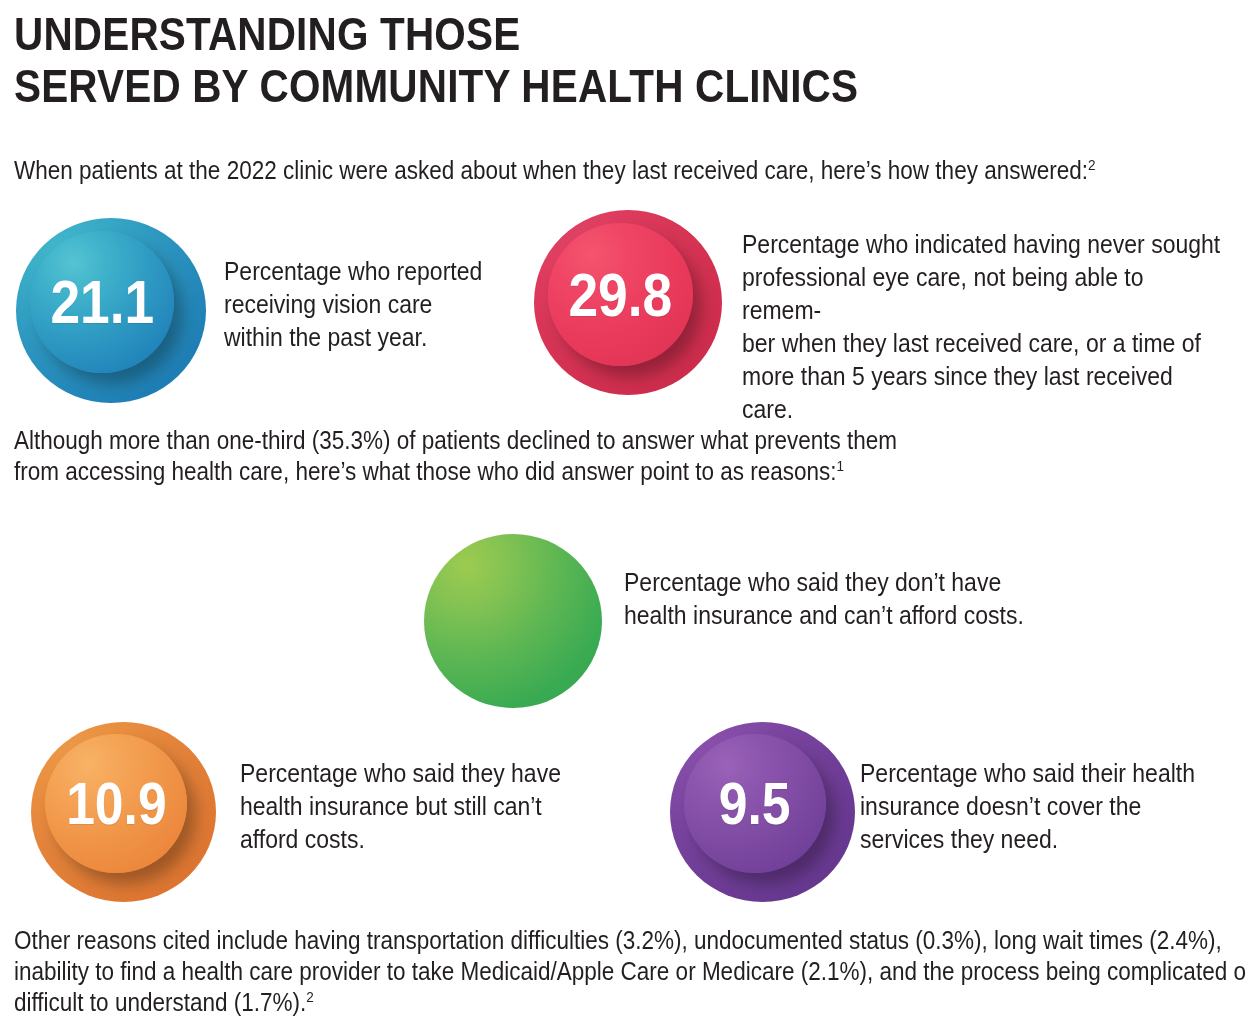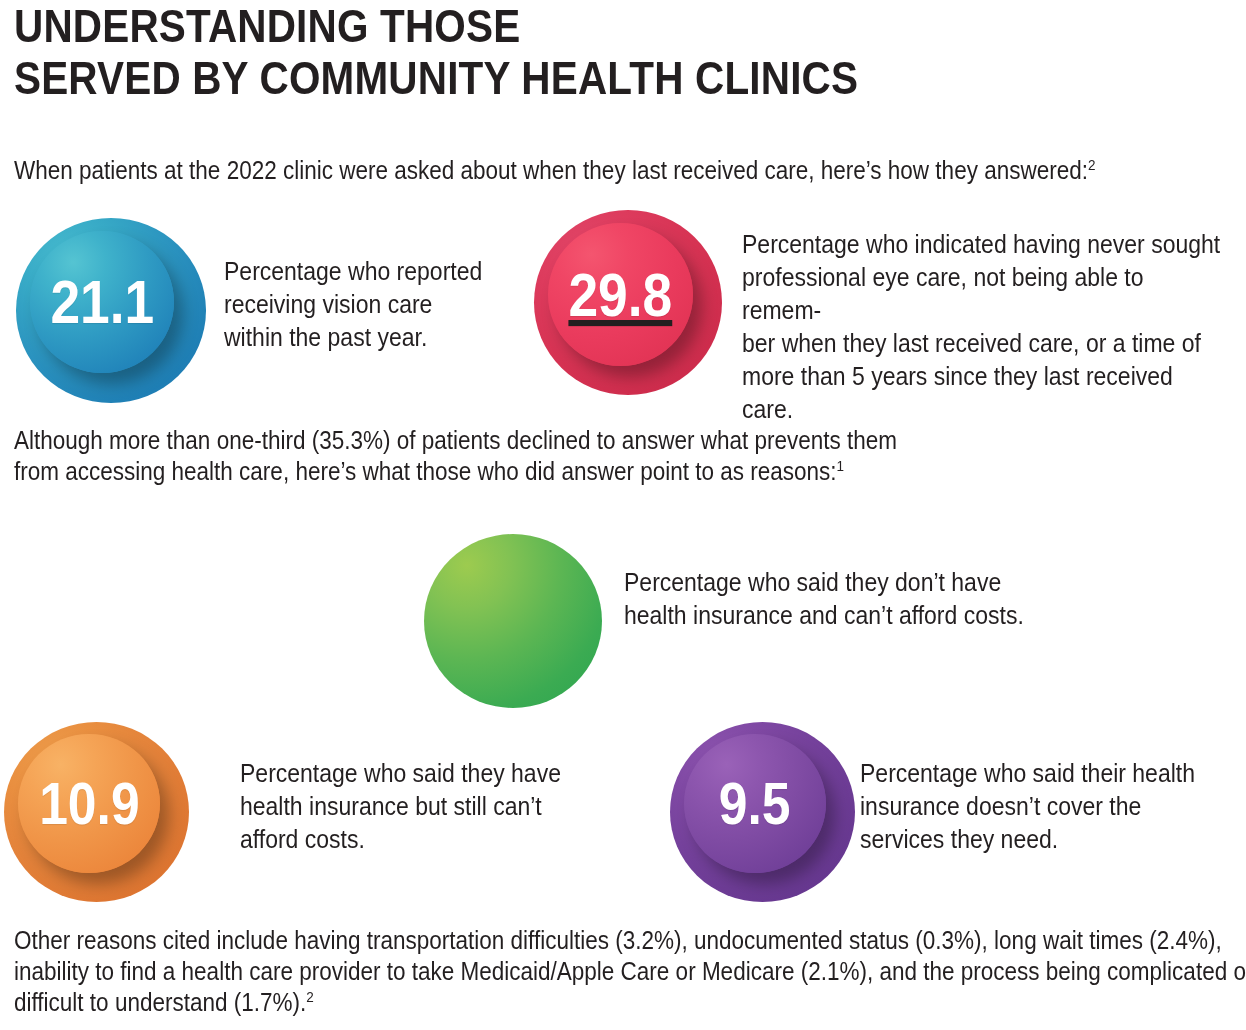--- a/index.html
+++ b/index.html
@@ -14,21 +14,21 @@
     overflow: hidden;
     font-family: "Liberation Sans", sans-serif;
     color: #231f20;
     -webkit-font-smoothing: antialiased;
   }
 
   
   #title-block {
     position: absolute;
     left: 14px;
-    top: 0;
+    top: 8px;
     width: 1200px;
   }
   .title-line {
     font-family: "Liberation Sans Narrow", "Liberation Sans", sans-serif;
     font-weight: 700;
     font-size: 46px;
     line-height: 52px;
     letter-spacing: 0.2px;
     color: #231f20;
     transform: scaleX(0.88);
@@ -103,34 +103,34 @@
   #badge-21-1 .value { font-size: 62px; }
 
   #badge-29-8 { left: 534px; top: 210px; width: 188px; height: 185px; }
   #badge-29-8 .inner { left: 14px; top: 13px; width: 145px; height: 143px; }
   #badge-29-8 .value { font-size: 62px; }
 
   #badge-30-6 { left: 424px; top: 534px; width: 178px; height: 174px; }
   #badge-30-6 .inner { left: 13px; top: 12px; width: 137px; height: 135px; }
   #badge-30-6 .value { font-size: 58px; }
 
-  #badge-10-9 { left: 4px;  top: 722px; width: 185px; height: 180px; }
+  #badge-10-9 { left: 31px;  top: 722px; width: 185px; height: 180px; }
   #badge-10-9 .inner { left: 14px; top: 12px; width: 142px; height: 139px; }
   #badge-10-9 .value { font-size: 60px; }
 
   #badge-9-5  { left: 670px; top: 722px; width: 185px; height: 180px; text-align: right; }
   #badge-9-5  .inner { left: 14px; top: 12px; width: 142px; height: 139px; }
   #badge-9-5  .value { font-size: 60px; }
 
   
   .g-blue-out   { background: radial-gradient(circle at 26% 20%, #45b9cd 0%, #37a9c6 24%, #2b93bf 52%, #1f7fb5 78%, #1b72ac 100%); }
   .g-blue-in    { background: radial-gradient(circle at 30% 22%, #55c4d2 0%, #3fb2cb 22%, #2f9bc3 50%, #2184ba 80%, #1d79b2 100%); }
 
   .g-pink-out   { background: radial-gradient(circle at 26% 20%, #e04466 0%, #dd3b5d 26%, #d63353 56%, #cd2c4c 82%, #c72847 100%); }
-  .g-pink-in    { background: radial-gradient(circle at 30% 22%, #f4556f 0%, #f04665 24%, #ea3b5d 54%, #e23455 82%, #dd3052 100%); text-decoration: underline; }
+  .g-pink-in    { background: radial-gradient(circle at 30% 22%, #f4556f 0%, #f04665 24%, #ea3b5d 54%, #e23455 82%, #dd3052 100%); }
 
   .g-green-out  { background: radial-gradient(circle at 24% 18%, #9dcb4f 0%, #82c253 22%, #5cb653 48%, #3bab52 74%, #2ba44f 100%); }
   .g-green-in   { background: radial-gradient(circle at 28% 20%, #c3db4f 0%, #a6d24f 20%, #77c454 48%, #4fb553 76%, #37aa51 100%); }
 
   .g-orange-out { background: radial-gradient(circle at 26% 20%, #ec9a49 0%, #e98f40 24%, #e3823a 52%, #dd7531 80%, #d96f2c 100%); }
   .g-orange-in  { background: radial-gradient(circle at 30% 22%, #f8b265 0%, #f5a456 24%, #f09548 52%, #ec873c 80%, #e87f35 100%); }
 
   .g-purple-out { background: radial-gradient(circle at 26% 20%, #8b52ad 0%, #8049a4 24%, #73409a 52%, #673890 80%, #613393 100%); }
   .g-purple-in  { background: radial-gradient(circle at 30% 22%, #9a62b8 0%, #8d56ae 24%, #7f4ba3 52%, #714099 80%, #6a3b94 100%); }
 </style>

